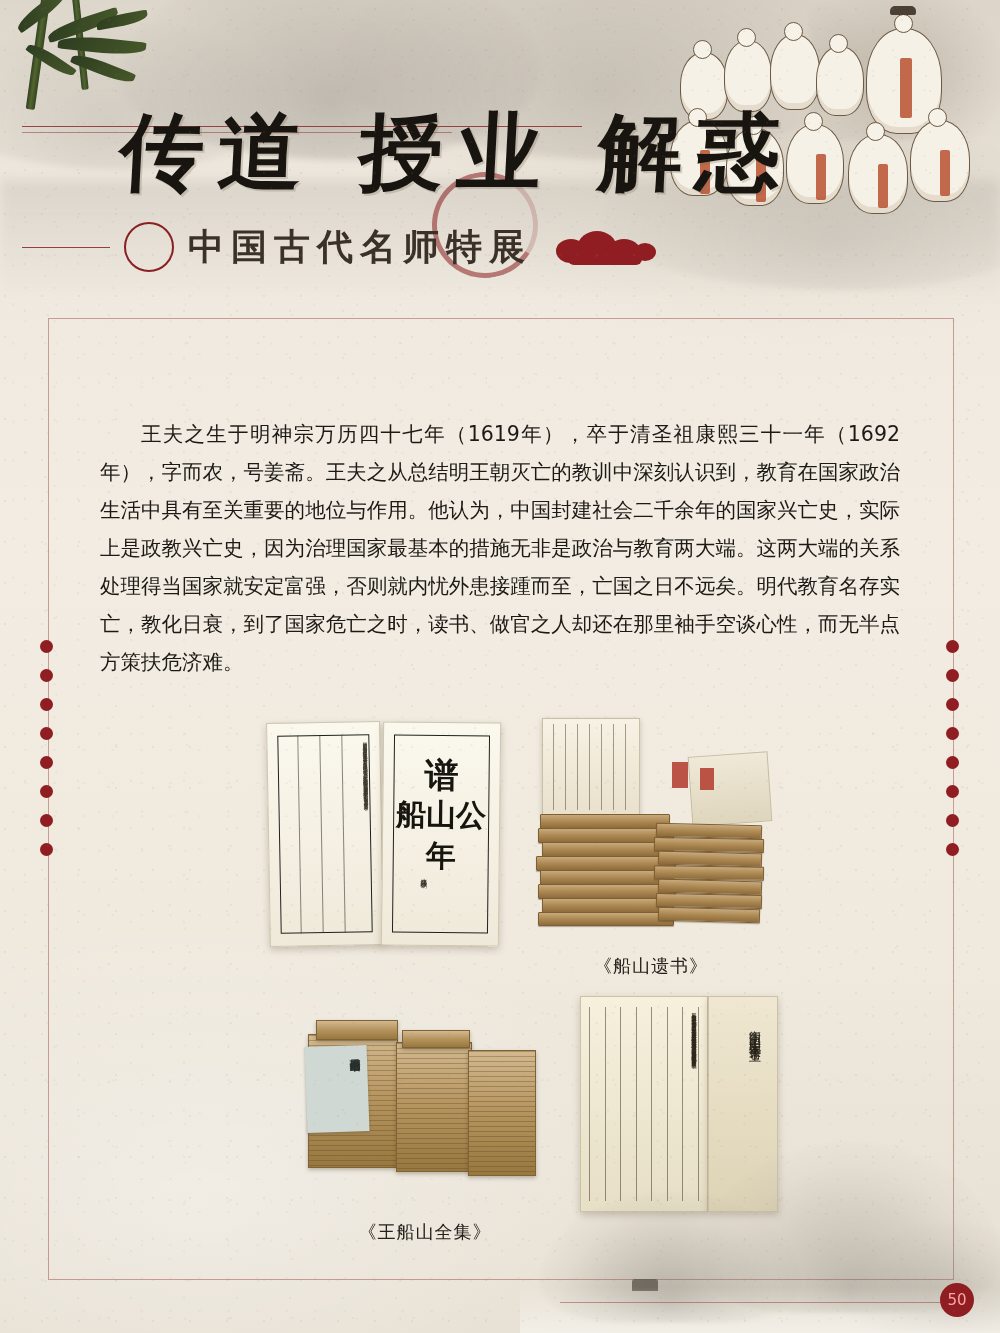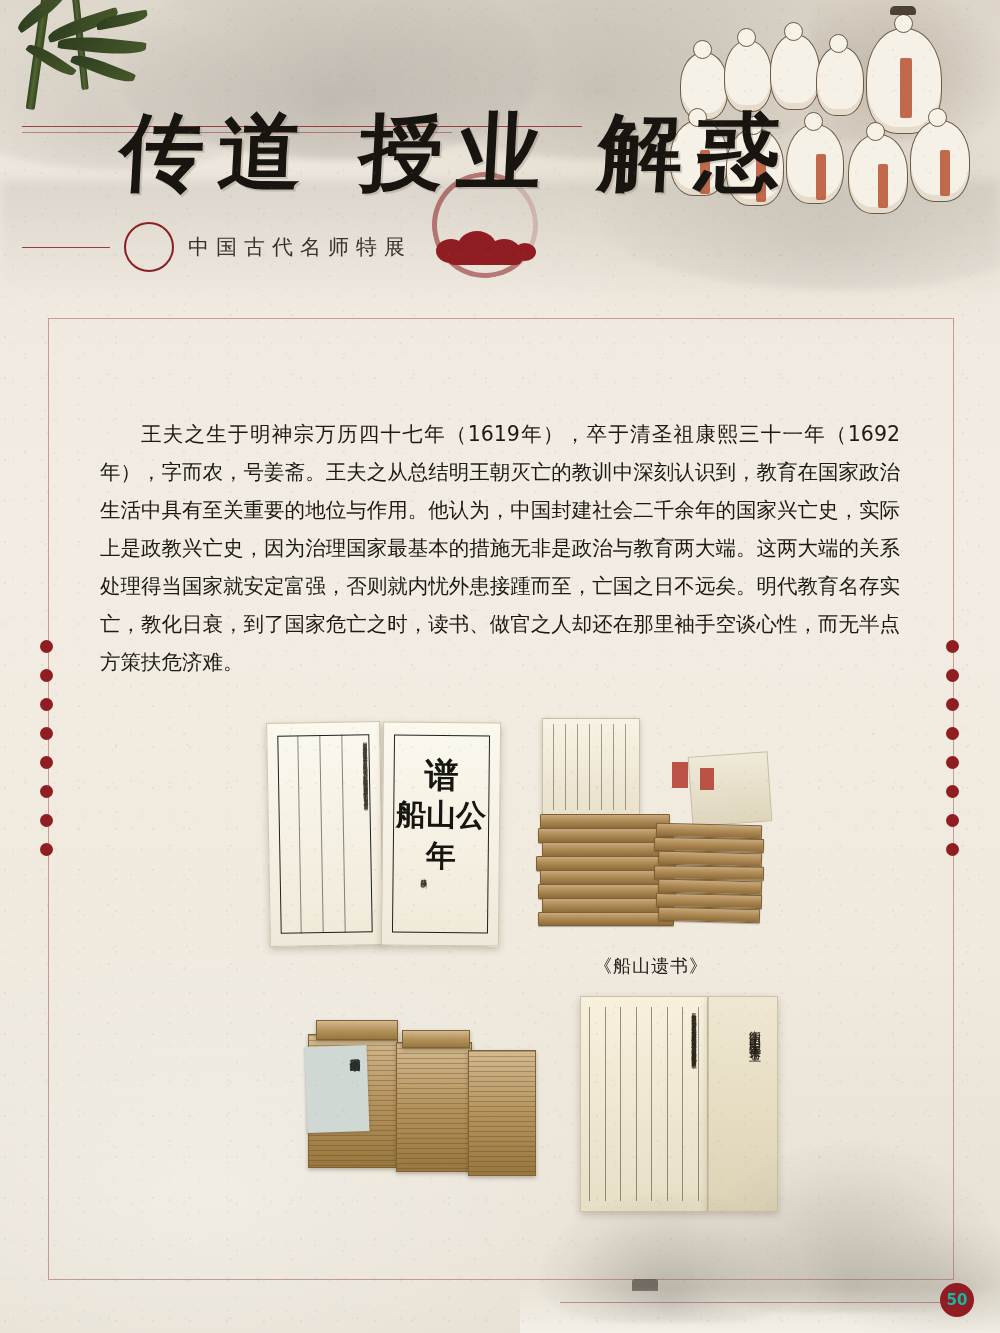--- a/index.html
+++ b/index.html
@@ -139,21 +139,21 @@
     position: absolute; left: 22px; top: 126px;
     display: flex; align-items: center; gap: 14px;
   }
   .sub-line { width: 88px; height: 0; border-top: 1.5px solid #8a1f22; opacity: .85; }
   .sub-circle {
     width: 46px; height: 46px; border-radius: 50%;
     border: 2px solid #8a1f22;
   }
   .subtitle {
     font-family: "DejaVu Serif", "Liberation Serif", serif;
-    font-size: 21px; letter-spacing: 7px; color: #3a3129; font-weight: normal;
+    font-size: 36px; letter-spacing: 7px; color: #3a3129; font-weight: bold;
   }
   .cloud {
     position: relative; width: 120px; height: 40px; margin-left: 4px;
   }
   .cloud i {
     position: absolute; display: block; border-radius: 50%;
     background: #8f1d21;
   }
   .cloud i:nth-child(1) { left: 6px;  top: 12px; width: 30px; height: 24px; }
   .cloud i:nth-child(2) { left: 28px; top: 4px;  width: 38px; height: 30px; }
@@ -352,23 +352,23 @@
     background: #5d564c; border-radius: 3px 3px 0 0; opacity: .8;
   }
   .bottom-wash .water {
     position: absolute; left: 0; bottom: 0; width: 480px; height: 46px;
     background: linear-gradient(180deg, rgba(255,255,255,0), rgba(245,242,235,.85));
   }
 
   .page-num {
     position: absolute; right: 26px; bottom: 16px;
     width: 34px; height: 34px; border-radius: 50%;
-    background: #8f1d21; color: #14b8a6;
+    background: #8f1d21; color: #fca5a5;
     font-family: "DejaVu Sans", "Liberation Sans", sans-serif;
-    font-size: 15px; font-weight: bold;
+    font-size: 15px; font-weight: normal;
     display: flex; align-items: center; justify-content: center;
   }
   .bottom-rule {
     position: absolute; left: 560px; bottom: 30px; width: 400px; height: 0;
     border-top: 1px solid rgba(150,60,55,.5);
   }
 </style>
 </head>
 <body>
 
@@ -532,20 +532,21 @@
       <div class="stripes"></div>
     </div>
     <div class="blk" style="left:168px; top:38px;  width:66px; height:124px;">
       <div class="stripes"></div>
     </div>
     <div class="blk" style="left:16px;  top:8px;   width:80px; height:18px;"></div>
     <div class="blk" style="left:102px; top:18px;  width:66px; height:16px;"></div>
     <div class="tag">
       <span>增订船山全书二百四十八卷</span>
     </div>
+    <div class="caption" style="top:208px;">《王船山全集》</div>
   </div>
 
   <div class="photo p4">
     <div class="leafpg l">
       <div class="rows">
         <i style="height:194px;"></i>
           <i style="height:194px;"></i>
           <i style="height:194px;"></i>
         <i style="height:194px;"></i>
           <i style="height:194px;"></i>

